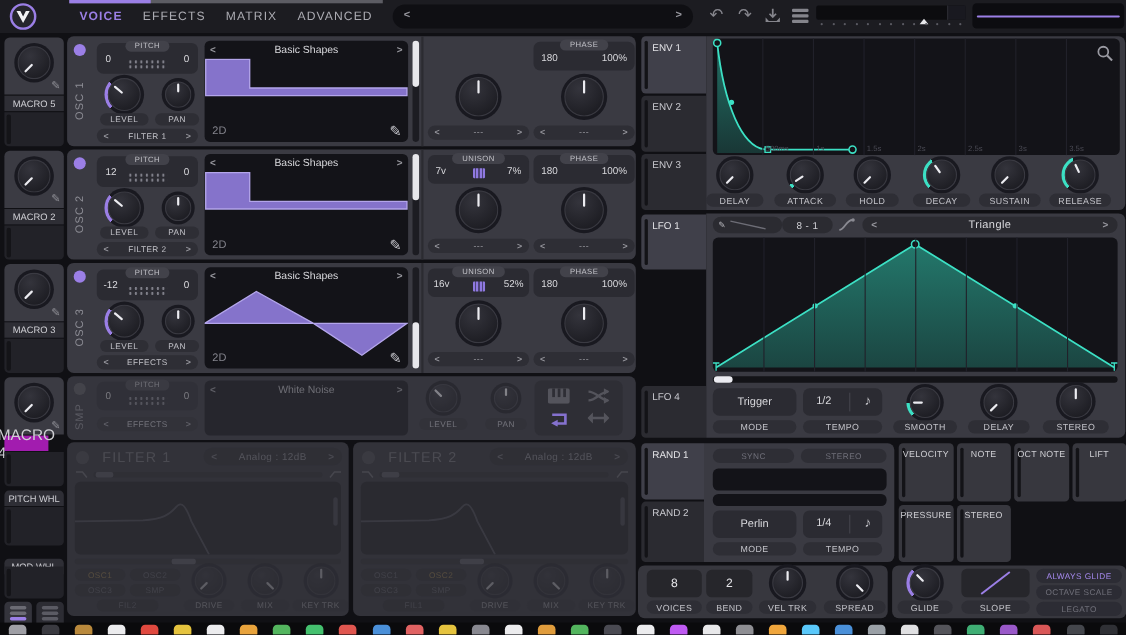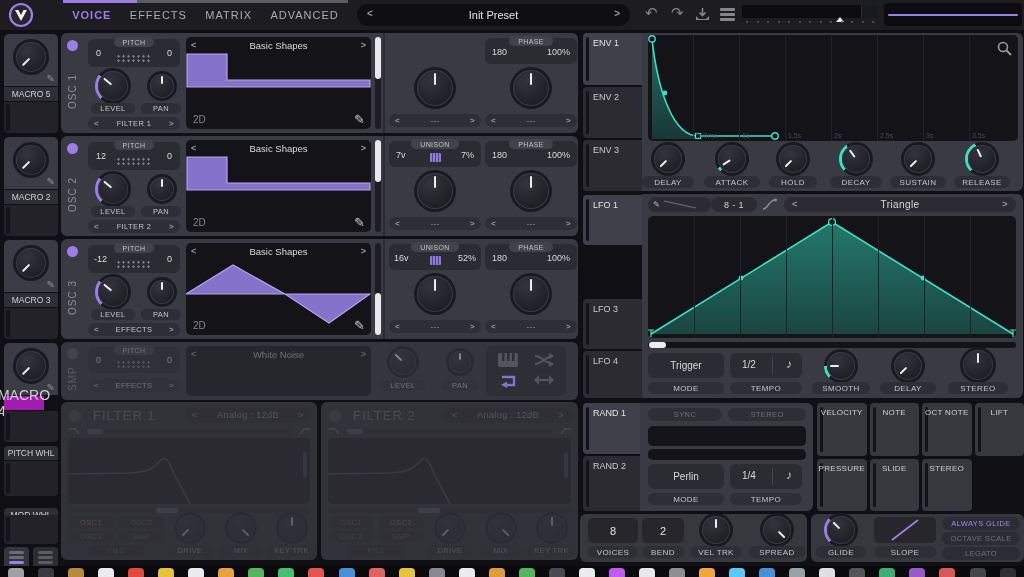--- a/index.html
+++ b/index.html
@@ -56,21 +56,20 @@
       </svg>
     </div>
     <div class="abs" style="left:63px;top:0;width:285px;height:30px;display:flex;align-items:center;justify-content:space-around;">
       <div style="font-size:11px;letter-spacing:1px;color:#9b7fe6;font-weight:bold;">VOICE</div>
       <div style="font-size:11px;letter-spacing:1px;color:#ababb2;">EFFECTS</div>
       <div style="font-size:11px;letter-spacing:1px;color:#ababb2;">MATRIX</div>
       <div style="font-size:11px;letter-spacing:1px;color:#ababb2;">ADVANCED</div>
     </div>
     <div class="abs" style="left:357px;top:4px;width:273px;height:22px;background:#0f0f13;border-radius:11px;">
       <span class="chev abs" style="left:10px;top:5px;">&lt;</span>
-      <div class="abs" style="left:0;right:0;top:5px;text-align:center;font-size:11px;color:#e4e4e8;">Init Preset</div>
       <span class="chev abs" style="right:10px;top:5px;">&gt;</span>
     </div>
     <div class="abs" style="left:645px;top:4px;font-size:15px;color:#85858c;">↶</div>
     <div class="abs" style="left:671px;top:4px;font-size:15px;color:#85858c;">↷</div>
     <div class="abs" style="left:694px;top:6px;">
       <svg width="17" height="17" viewBox="0 0 17 17">
           <path d="M8.5 2 v7 M5.5 6.5 L8.5 9.5 L11.5 6.5" stroke="#85858c" stroke-width="1.6" fill="none"></path>
           <path d="M2 10 L5 13 H12 L15 10 V14 H2 Z" fill="#85858c"></path>
         </svg>
     </div>
@@ -633,21 +632,20 @@
       </div>
     <div class="abs pill" style="left:0px;top:143px;width:52px;height:12px;">DELAY</div>
     <div class="abs pill" style="left:62px;top:143px;width:56px;height:12px;">ATTACK</div>
     <div class="abs pill" style="left:127px;top:143px;width:48px;height:12px;">HOLD</div>
     <div class="abs pill" style="left:188px;top:143px;width:52px;height:12px;">DECAY</div>
     <div class="abs pill" style="left:248px;top:143px;width:56px;height:12px;">SUSTAIN</div>
     <div class="abs pill" style="left:312px;top:143px;width:56px;height:12px;">RELEASE</div>
   </div>
 
   <div class="rtab sel" style="top:195px;height:50px;"><span>LFO 1</span></div>
-  <div class="rtab" style="top:299px;height:50px;"><span>LFO 3</span></div>
   <div class="rtab" style="top:351px;height:47px;"><span>LFO 4</span></div>
   <div class="panel" style="left:642px;top:194px;width:381px;height:204px;">
     <div class="abs pill" style="left:6px;top:3px;width:58px;height:15px;background:#2b2b31;justify-content:flex-start;padding-left:5px;">
       <span style="font-size:8px;color:#b8b8be;">✎</span>
       <svg width="34" height="9" viewBox="0 0 34 9" style="margin-left:3px;">
           <path d="M1,1 L33,8" stroke="#6d6d76" stroke-width="1.2"></path>
         </svg>
     </div>
     <div class="abs pill" style="left:69px;top:3px;width:46px;height:15px;background:#2b2b31;font-size:9px;color:#d0d0d5;">8 - 1</div>
     <svg class="abs" style="left:120px;top:4px;" width="16" height="13" viewBox="0 0 16 13">
@@ -742,23 +740,20 @@
         <span>NOTE</span>
       </div>
     <div class="srccell">
         <span>OCT NOTE</span>
       </div>
     <div class="srccell">
         <span>LIFT</span>
       </div>
     <div class="srccell">
         <span>PRESSURE</span>
-      </div>
-    <div class="srccell">
-        <span>SLIDE</span>
       </div>
     <div class="srccell">
         <span>STEREO</span>
       </div>
   </div>
 
   <div class="abs" style="left:580px;top:514px;width:227px;height:48px;background:#37373e;border-radius:6px;">
     <div class="abs darkbox flexc" style="left:8px;top:4px;width:50px;height:25px;background:#26262b;font-size:11px;color:#e4e4e8;">8</div>
     <div class="abs pill" style="left:8px;top:32px;width:50px;height:12px;">VOICES</div>
     <div class="abs darkbox flexc" style="left:62px;top:4px;width:42px;height:25px;background:#26262b;font-size:11px;color:#e4e4e8;">2</div>

